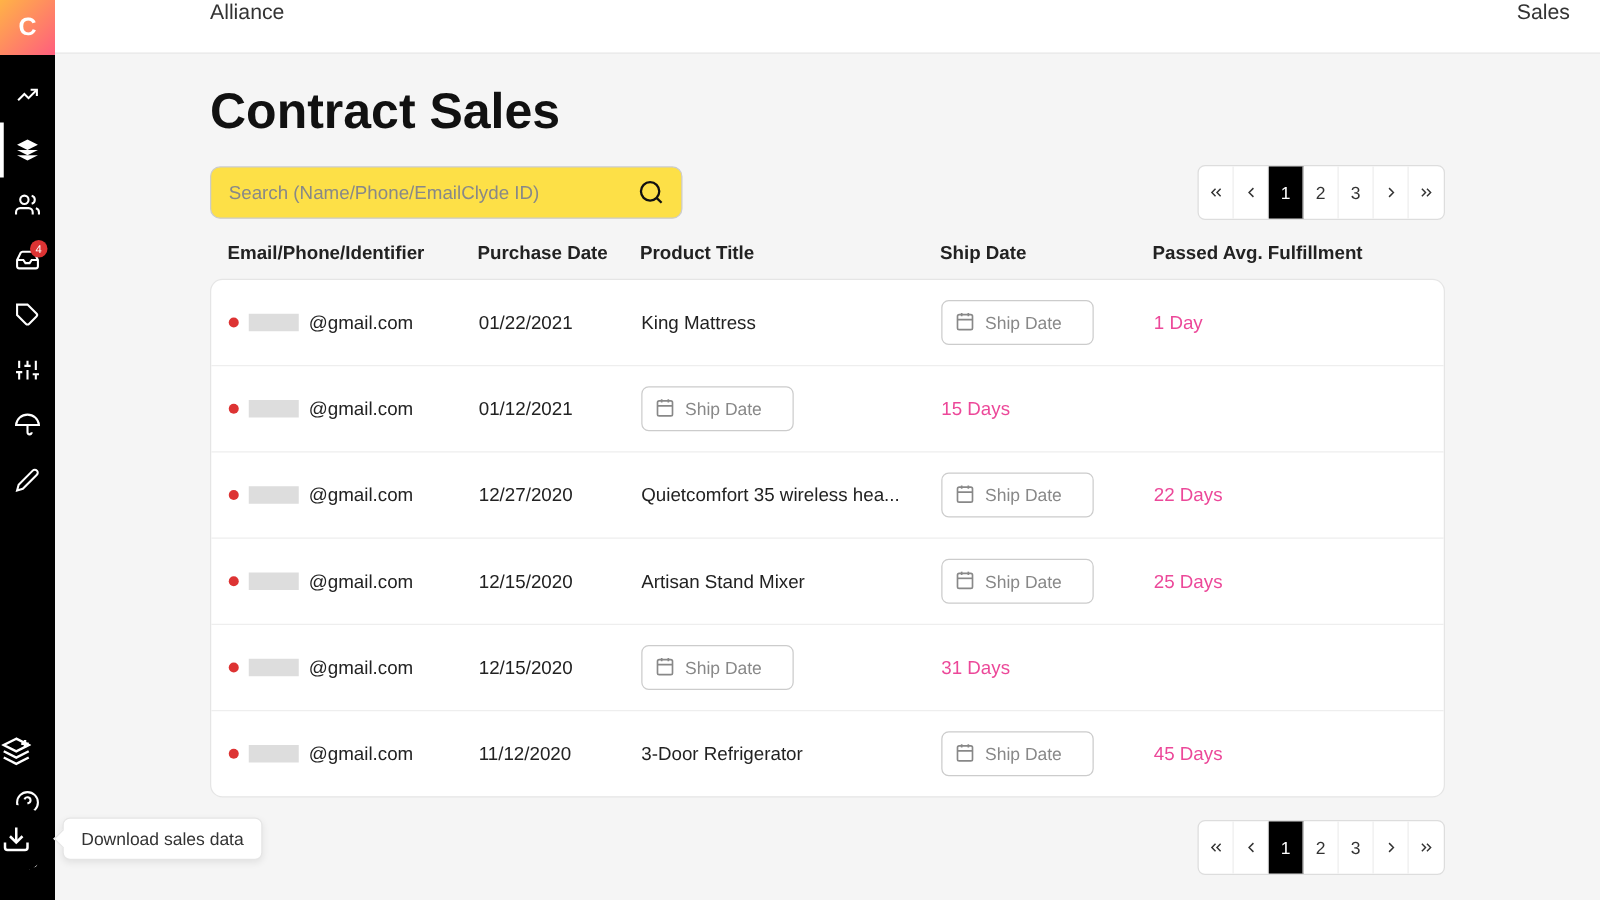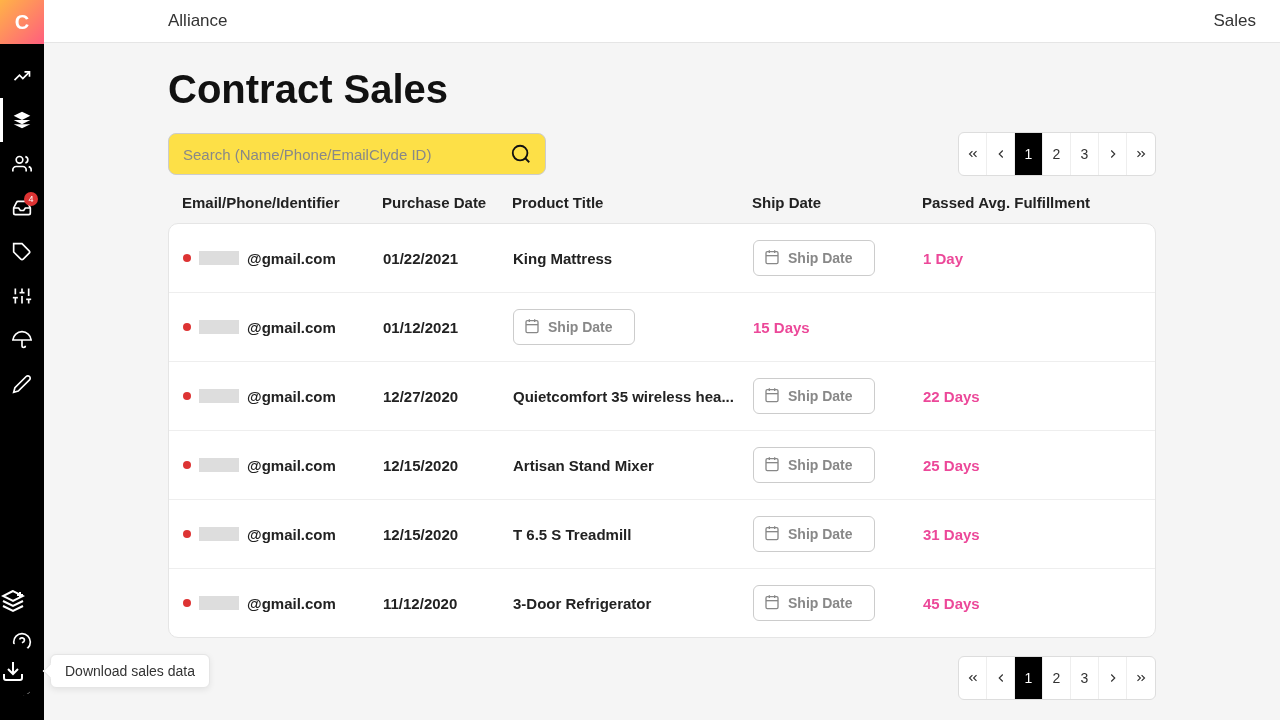--- a/index.html
+++ b/index.html
@@ -12,21 +12,21 @@
 .nav-icons { display: flex; flex-direction: column; align-items: center; margin-top: 10px; gap: 0; width: 100%; }
 .nav-icon { width: 44px; height: 44px; display: flex; align-items: center; justify-content: center; color: #fff; cursor: pointer; position: relative; }
 .nav-icon.active { background: #000; }
 .nav-icon.active::before { content: ""; position: absolute; left: 0; top: 0; bottom: 0; width: 3px; background: #fff; }
 .nav-icon svg { width: 20px; height: 20px; stroke: #fff; fill: none; stroke-width: 2; }
 .nav-icon.filled svg { fill: #fff; stroke: none; }
 .badge { position: absolute; top: 6px; right: 6px; background: #d33; color: #fff; border-radius: 50%; width: 14px; height: 14px; font-size: 9px; display: flex; align-items: center; justify-content: center; }
 .sidebar-bottom { margin-top: auto; margin-bottom: 12px; display: flex; flex-direction: column; gap: 0; width: 100%; }
 
 .main { flex: 1; display: flex; flex-direction: column; background: #f5f5f5; }
-.topbar { height: 44px; background: #fff; border-bottom: 1px solid #e5e5e5; display: flex; align-items: center; padding: 0 24px 0 124px; justify-content: space-between; }
+.topbar { height: 44px; background: #fff; border-bottom: 1px solid #e5e5e5; display: flex; align-items: flex-start; padding: 0 24px 0 124px; justify-content: space-between; }
 .brand { font-size: 17px; color: #333; }
 .section { font-size: 17px; color: #333; }
 
 .content { padding: 24px 0 20px 124px; position: relative; }
 .page-title { font-size: 40px; font-weight: 800; color: #111; margin-bottom: 20px; }
 
 .toolbar { display: flex; justify-content: space-between; align-items: center; margin-bottom: 18px; padding-right: 124px; }
 .search { width: 378px; height: 42px; border: 1px solid #ccc; border-radius: 8px; background: #fde047; display: flex; align-items: center; padding: 0 10px 0 14px; }
 .search input { border: none; outline: none; flex: 1; font-size: 15px; color: #333; background: transparent; }
 .search input::placeholder { color: #888; }
@@ -34,21 +34,21 @@
 .search-btn svg { width: 22px; height: 22px; stroke: #111; stroke-width: 2; fill: none; }
 
 .pagination { display: flex; border: 1px solid #ddd; border-radius: 6px; overflow: hidden; background: #fff; }
 .page-btn { width: 28px; height: 42px; display: flex; align-items: center; justify-content: center; cursor: pointer; border-right: 1px solid #eee; font-size: 14px; color: #333; }
 .page-btn:last-child { border-right: none; }
 .page-btn.active { background: #000; color: #fff; }
 .page-btn svg { width: 14px; height: 14px; stroke: #333; stroke-width: 2; fill: none; }
 
 .table-headers { display: grid; grid-template-columns: 200px 130px 240px 170px 180px; padding: 0 0 12px 14px; font-size: 15px; font-weight: 600; color: #222; margin-right: 124px; }
 .table-body { background: #fff; border: 1px solid #e5e5e5; border-radius: 10px; margin-right: 124px; overflow: hidden; }
-.row { display: grid; grid-template-columns: 200px 130px 240px 170px 180px; align-items: center; padding: 16px 0 16px 14px; border-bottom: 1px solid #eee; font-weight: bold; }
+.row { display: grid; grid-template-columns: 200px 130px 240px 170px 180px; align-items: center; padding: 16px 0 16px 14px; border-bottom: 1px solid #eee; }
 .row:last-child { border-bottom: none; }
 .id-cell { display: flex; align-items: center; gap: 8px; font-size: 15px; color: #222; }
 .dot { width: 8px; height: 8px; border-radius: 50%; background: #d33; flex-shrink: 0; }
 .redact { display: inline-block; width: 40px; height: 14px; background: #ddd; margin-right: 0; }
 .cell { font-size: 15px; color: #222; overflow: hidden; text-overflow: ellipsis; white-space: nowrap; padding-right: 10px; }
 .ship-btn { width: 122px; height: 36px; border: 1px solid #ccc; border-radius: 6px; background: #fff; display: flex; align-items: center; gap: 8px; padding: 0 10px; color: #888; font-size: 14px; cursor: pointer; }
 .ship-btn svg { width: 16px; height: 16px; stroke: #888; stroke-width: 2; fill: none; }
 .fulfill { color: #ec4899; font-size: 15px; }
 
 .bottom-pagination { display: flex; justify-content: flex-end; margin-top: 18px; padding-right: 124px; }
@@ -288,21 +288,20 @@
             </div>
     <div class="fulfill">25 Days</div>
           </div>
           <div class="row">
     <div class="id-cell">
               <span class="dot"></span>
               <span class="redact"></span>
               <span>@gmail.com</span>
             </div>
     <div class="cell">12/15/2020</div>
-    <div class="cell">T 6.5 S Treadmill</div>
     <div>
               <div class="ship-btn">
                 <span><svg viewBox="0 0 24 24">
                     <rect x="3" y="4" width="18" height="18" rx="2"></rect>
                     <line x1="16" y1="2" x2="16" y2="6"></line>
                     <line x1="8" y1="2" x2="8" y2="6"></line>
                     <line x1="3" y1="10" x2="21" y2="10"></line>
                   </svg></span>
                 <span>Ship Date</span>
               </div>

